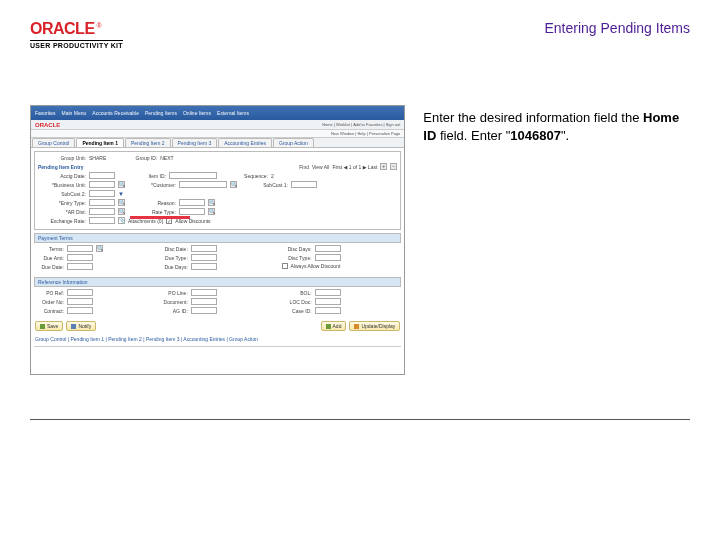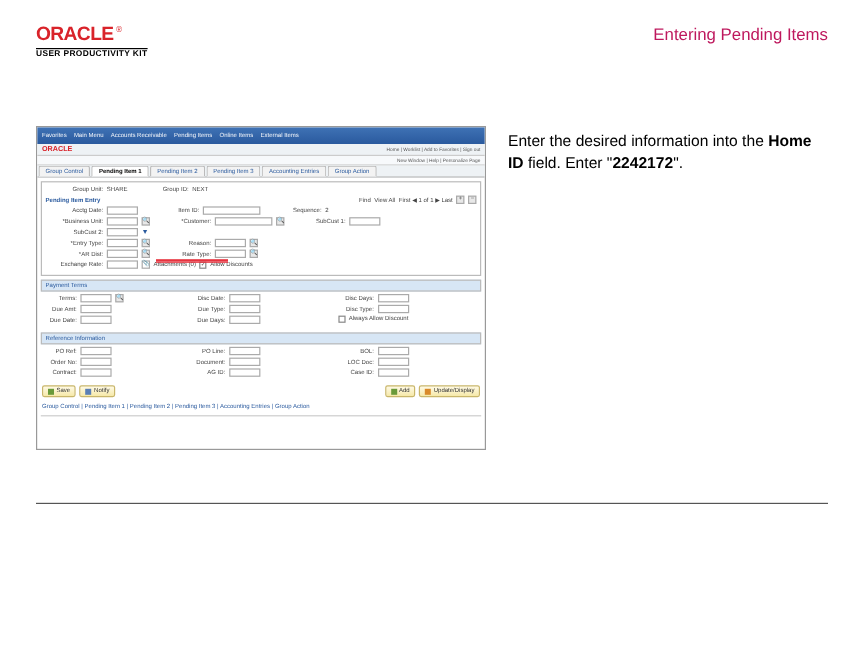--- a/index.html
+++ b/index.html
@@ -22,21 +22,21 @@
   .oracle-text {
     font-family: Arial, sans-serif;
     font-weight: bold;
     font-size: 16px;
     color: #d9232a;
     letter-spacing: -0.5px;
   }
   .reg { font-size: 7px; color: #d9232a; vertical-align: top; position: relative; top: -4px; }
   .upk-divider { width: 100%; height: 1px; background: #000; margin-top: 2px; }
   .upk-label { font-size: 7px; font-weight: bold; letter-spacing: 0.3px; color: #000; margin-top: 1px; }
-  .doc-title { font-size: 14px; color: #be185d; white-space: nowrap; }
+  .doc-title { font-size: 14px; color: #4c1d95; white-space: nowrap; }
   .content {
     display: flex;
     padding: 50px 30px 0 30px;
     gap: 18px;
     align-items: flex-start;
   }
   .screenshot {
     width: 380px;
     height: 270px;
     border: 1px solid #999;
@@ -400,19 +400,19 @@
             <span>Update/Display</span>
           </span>
       </span>
     </div>
     <div class="ss-footer">Group Control | Pending Item 1 | Pending Item 2 | Pending Item 3 | Accounting Entries | Group Action</div>
     <div class="ss-divider"></div>
   </div>
 
   <div class="instructions">
     <div class="step-text">
-      <span>Enter the desired information into the </span><b>Home ID</b><span> field. Enter "</span><b>2242172</b><span>".</span>
+      <span>Enter the desired information field the </span><b>Home ID</b><span> field. Enter "</span><b>1046807</b><span>".</span>
     </div>
   </div>
 
 </div>
 
 <div class="hr-bottom"></div>
 
 </body></html>

